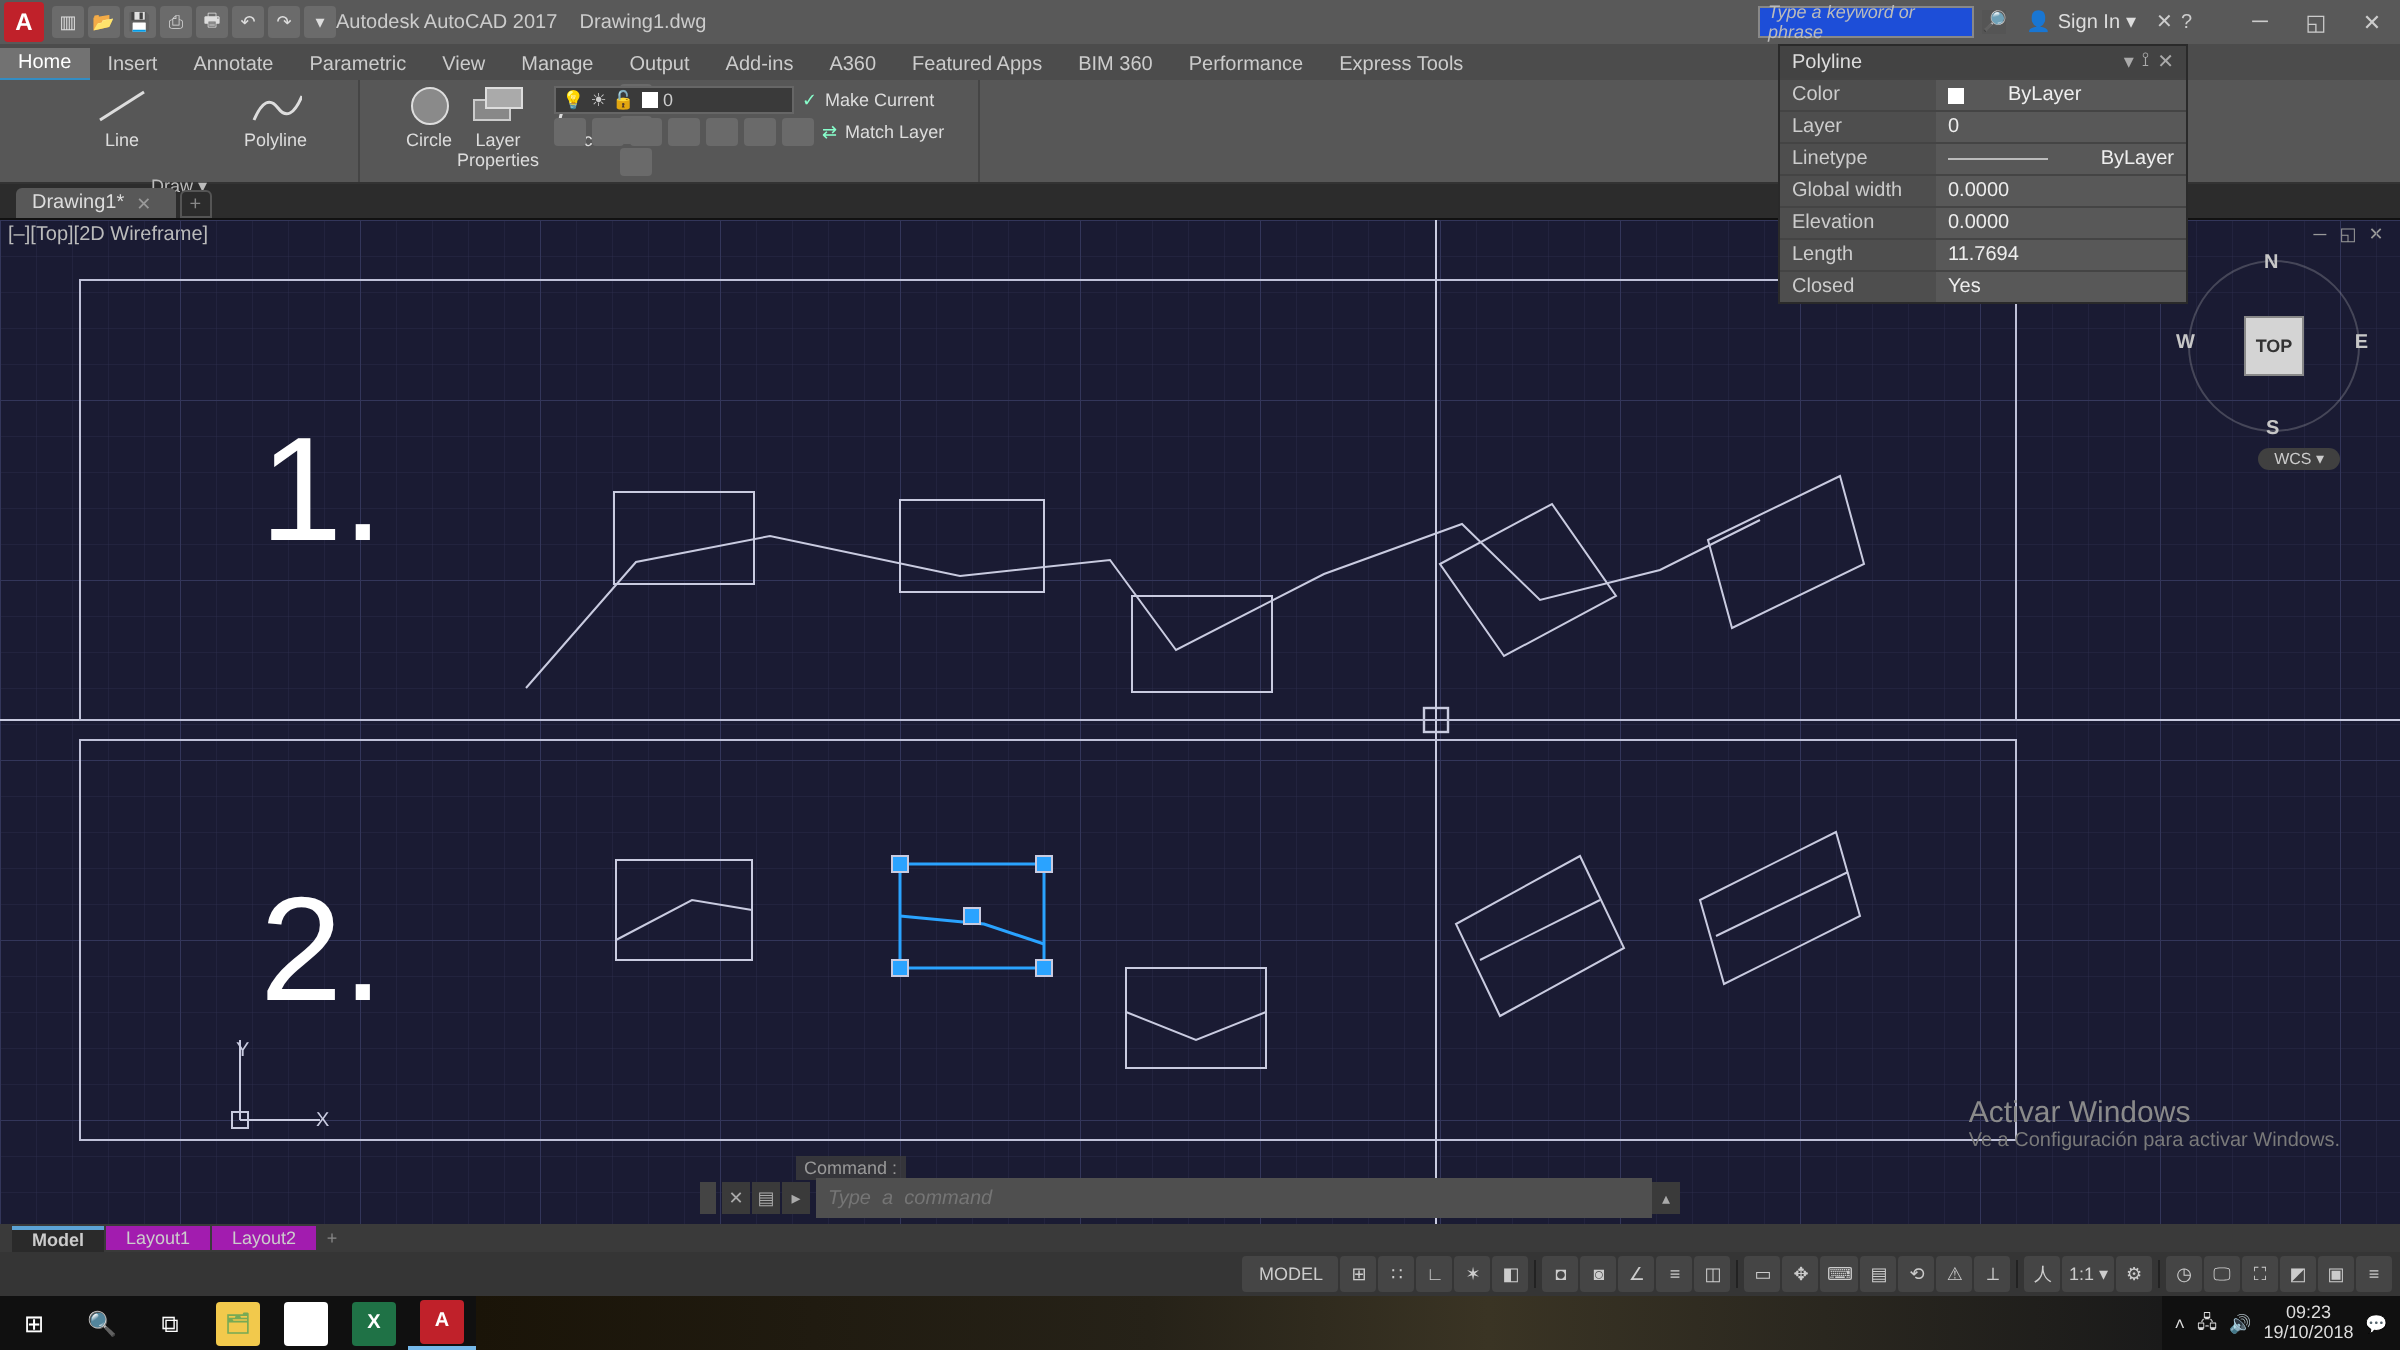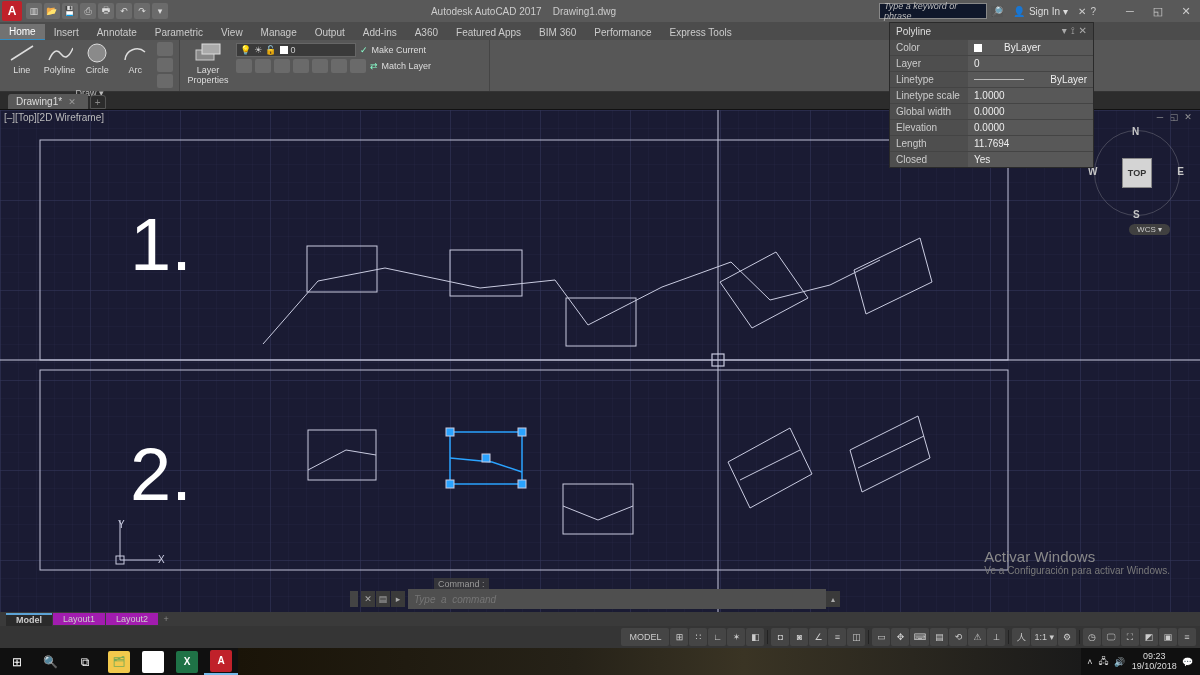--- a/index.html
+++ b/index.html
@@ -3,36 +3,36 @@
 <meta charset="utf-8">
 <style>
 * { margin: 0; padding: 0; box-sizing: border-box; font-family: "Segoe UI", Arial, sans-serif; }
 html, body { width: 1200px; height: 675px; overflow: hidden; background: #000; }
 
 
 .titlebar { height: 22px; background: #595959; display: flex; align-items: center; font-size: 10px; color: #ccc; }
 .titlebar .logo { width: 20px; height: 20px; background: #c0212a; color: #fff; display: flex; align-items: center; justify-content: center; font-weight: bold; font-size: 12px; border-radius: 2px; margin: 0 2px; }
 .qat { display: flex; gap: 2px; margin-left: 2px; }
 .qat .qbtn { width: 16px; height: 16px; background: #6b6b6b; border-radius: 2px; display:flex;align-items:center;justify-content:center;font-size:9px;color:#ddd; }
-.titlecenter { flex: 1; text-align: center; }
+.titlecenter { flex: 1; text-align: left; }
 .titleright { display: flex; align-items: center; gap: 4px; margin-right: 2px; }
-.searchbox { width: 108px; height: 16px; background: #0f172a; border: 1px solid #888; font-size: 9px; color: #bbb; font-style: italic; padding: 0 4px; display:flex;align-items:center; }
+.searchbox { width: 108px; height: 16px; background: #1d4ed8; border: 1px solid #888; font-size: 9px; color: #bbb; font-style: italic; padding: 0 4px; display:flex;align-items:center; }
 .signin { display:flex; align-items:center; gap:3px; color:#ddd; font-size:10px; padding:0 6px; }
 .winbtn { width: 24px; height: 18px; color: #ccc; display:flex;align-items:center;justify-content:center; font-size:11px; }
 
 
 .ribtabs { height: 18px; background: #4c4c4c; display: flex; align-items: flex-end; font-size: 10px; }
 .ribtab { padding: 2px 9px; color: #ccc; cursor: default; }
 .ribtab.active { background: #727272; color: #fff; border-bottom:1px solid #328dc4; }
 
 
 .ribbon { height: 52px; background: #575757; display: flex; border-bottom: 1px solid #333; }
 .panelgroup { border-right: 1px solid #454545; padding: 2px 6px 0 6px; display: flex; flex-direction: column; justify-content: space-between; }
 .pgrow { display:flex; gap:6px; align-items:flex-start; }
-.bigtool { display:flex; flex-direction:column; align-items:center; gap:1px; color:#ddd; font-size:9px; width:34px; }
+.bigtool { display:flex; flex-direction:column; align-items:center; gap:1px; color:#ddd; font-size:9px; width:34px;margin-left:41px; }
 .bigtool .ic { width:28px; height:22px; display:flex;align-items:center;justify-content:center; }
 .pgtitle { text-align:center; font-size:9px; color:#bbb; padding-bottom:1px; }
 .smallrow { display:flex; gap:3px; }
 .smalltool{ width:16px;height:14px; background:#6a6a6a; border-radius:2px; }
 .layerops { font-size:9px; color:#ddd; }
 .layerops .lrow{ display:flex; align-items:center; gap:4px; padding:1px 0;}
 .layerdrop{ width:120px; height:14px; background:#3a3a3a; border:1px solid #666; font-size:9px; color:#ccc; display:flex;align-items:center;gap:3px;padding:0 3px;}
 
 
 .filetabs { height: 18px; background: #2c2c2c; display:flex; align-items:flex-end; padding-left:8px; gap:2px; border-bottom:1px solid #111;}
@@ -51,21 +51,21 @@
 
 
 .viewcube{ position:absolute; top:18px; right:18px; width:90px; height:90px; display:flex;align-items:center;justify-content:center;}
 .viewcube .ring{ position:absolute; width:86px;height:86px;border:1px solid rgba(200,200,200,.25); border-radius:50%; }
 .viewcube .face{ width:30px;height:30px;background:#d4d4d4;color:#333;font-size:9px;font-weight:bold;display:flex;align-items:center;justify-content:center;border:1px solid #888;}
 .viewcube .dir{ position:absolute; color:#c7c7c7; font-size:10px; font-weight:bold;}
 .wcsbadge{ position:absolute; top:114px; right:30px; background:#404040; color:#ccc; font-size:8px; padding:1px 8px; border-radius:7px;}
 
 
 .cmdline { position:absolute; left:350px; bottom:4px; right:360px; height:18px; display:flex; align-items:center; }
-.cmdhist { position:absolute; left:398px; bottom:22px; font-size:9px; color:#999; background:rgba(60,60,60,.8); padding:1px 4px;margin-left:36px;}
+.cmdhist { position:absolute; left:398px; bottom:22px; font-size:9px; color:#999; background:rgba(60,60,60,.8); padding:1px 4px;}
 .cmdline .hnd{ width:8px; height:16px; background:#444;}
 .cmdline .btns{ display:flex; gap:1px; margin:0 3px;}
 .cmdline .btns span{ width:14px;height:16px;background:#3a3a3a;color:#aaa;font-size:9px;display:flex;align-items:center;justify-content:center;}
 .cmdline input{ flex:1; height:20px; background:#4f4f4f; border:none; color:#aaa; font-size:10px; font-style:italic; padding:0 6px; outline:none;}
 .cmdline .tail{ width:14px;height:16px;background:#3a3a3a;color:#aaa;font-size:8px;display:flex;align-items:center;justify-content:center;}
 
 
 .props { position:absolute; top:22px; right:106px; width:205px; background:#4e4e4e; border:1px solid #2a2a2a; font-size:10px; color:#ddd; z-index:5;}
 .props .phead{ background:#434343; padding:2px 6px; display:flex; justify-content:space-between; align-items:center;}
 .props .phead .pctrl{ display:flex; gap:4px; color:#aaa;}
@@ -255,24 +255,20 @@
   <div class="prow">
       <div class="k">Layer</div>
       <div class="v">0</div>
     </div>
   <div class="prow">
       <div class="k">Linetype</div>
       <div class="v">
         <span class="ltline"></span>
         <span>ByLayer</span>
       </div>
-    </div>
-  <div class="prow">
-      <div class="k">Linetype scale</div>
-      <div class="v">1.0000</div>
     </div>
   <div class="prow">
       <div class="k">Global width</div>
       <div class="v">0.0000</div>
     </div>
   <div class="prow">
       <div class="k">Elevation</div>
       <div class="v">0.0000</div>
     </div>
   <div class="prow">

